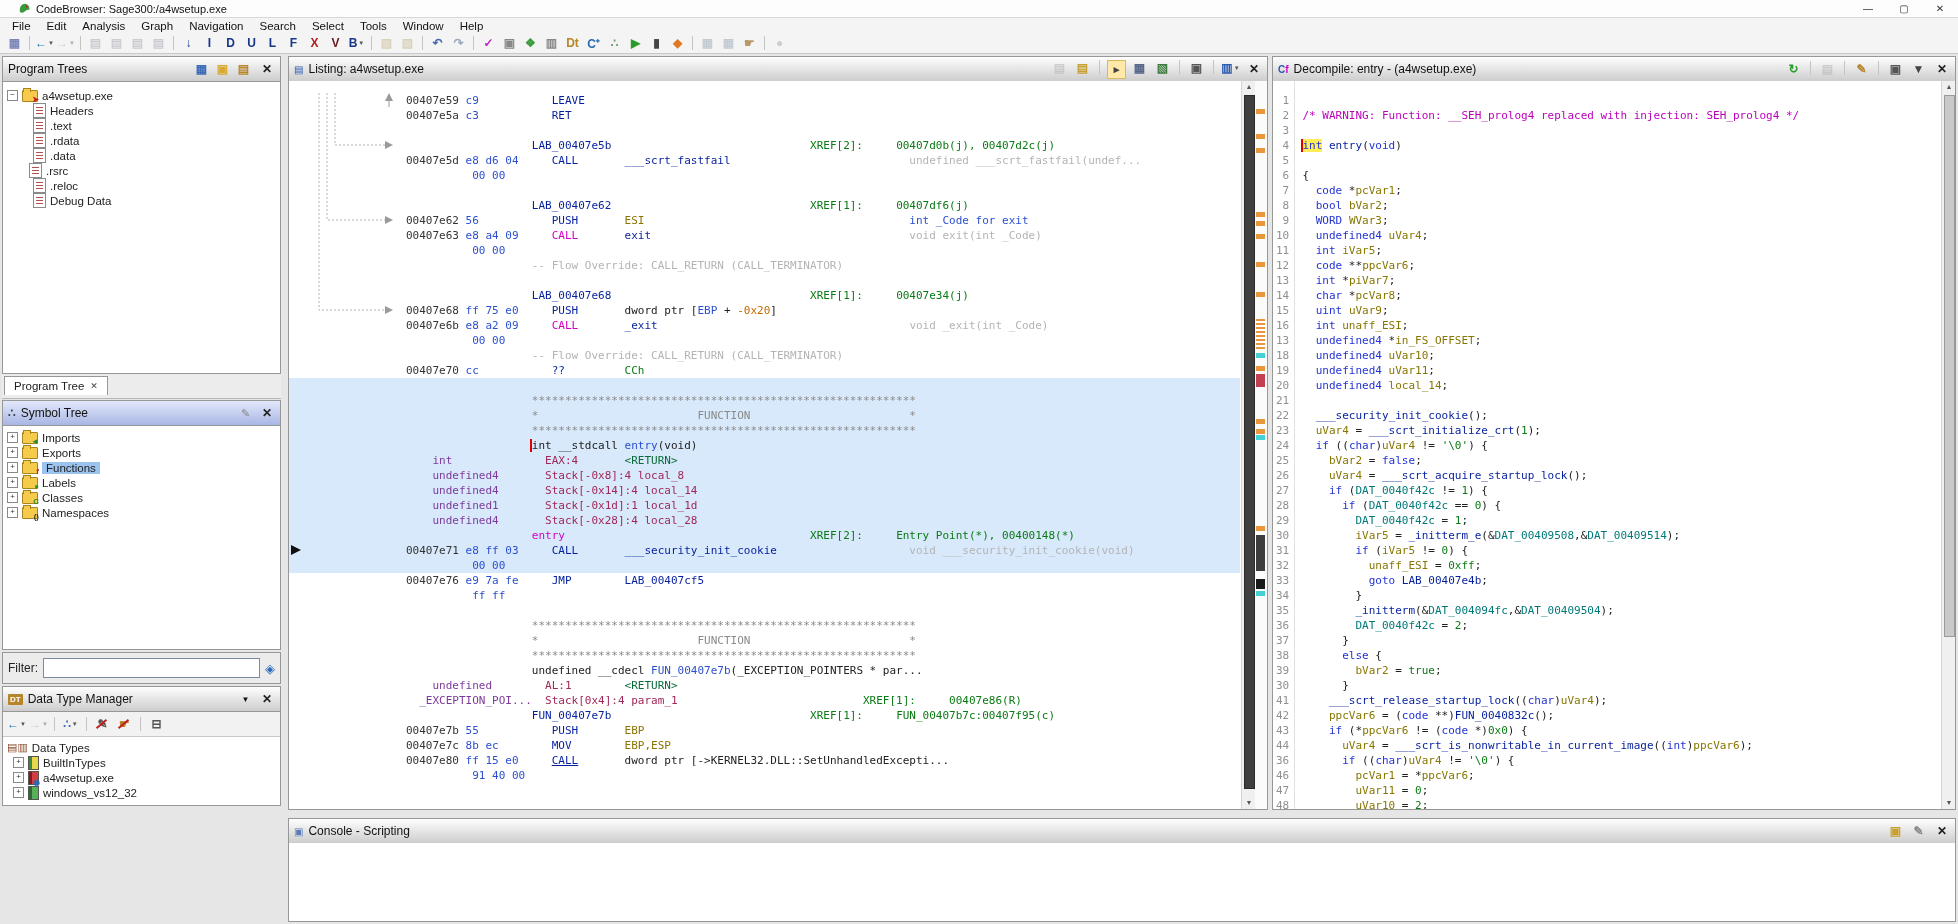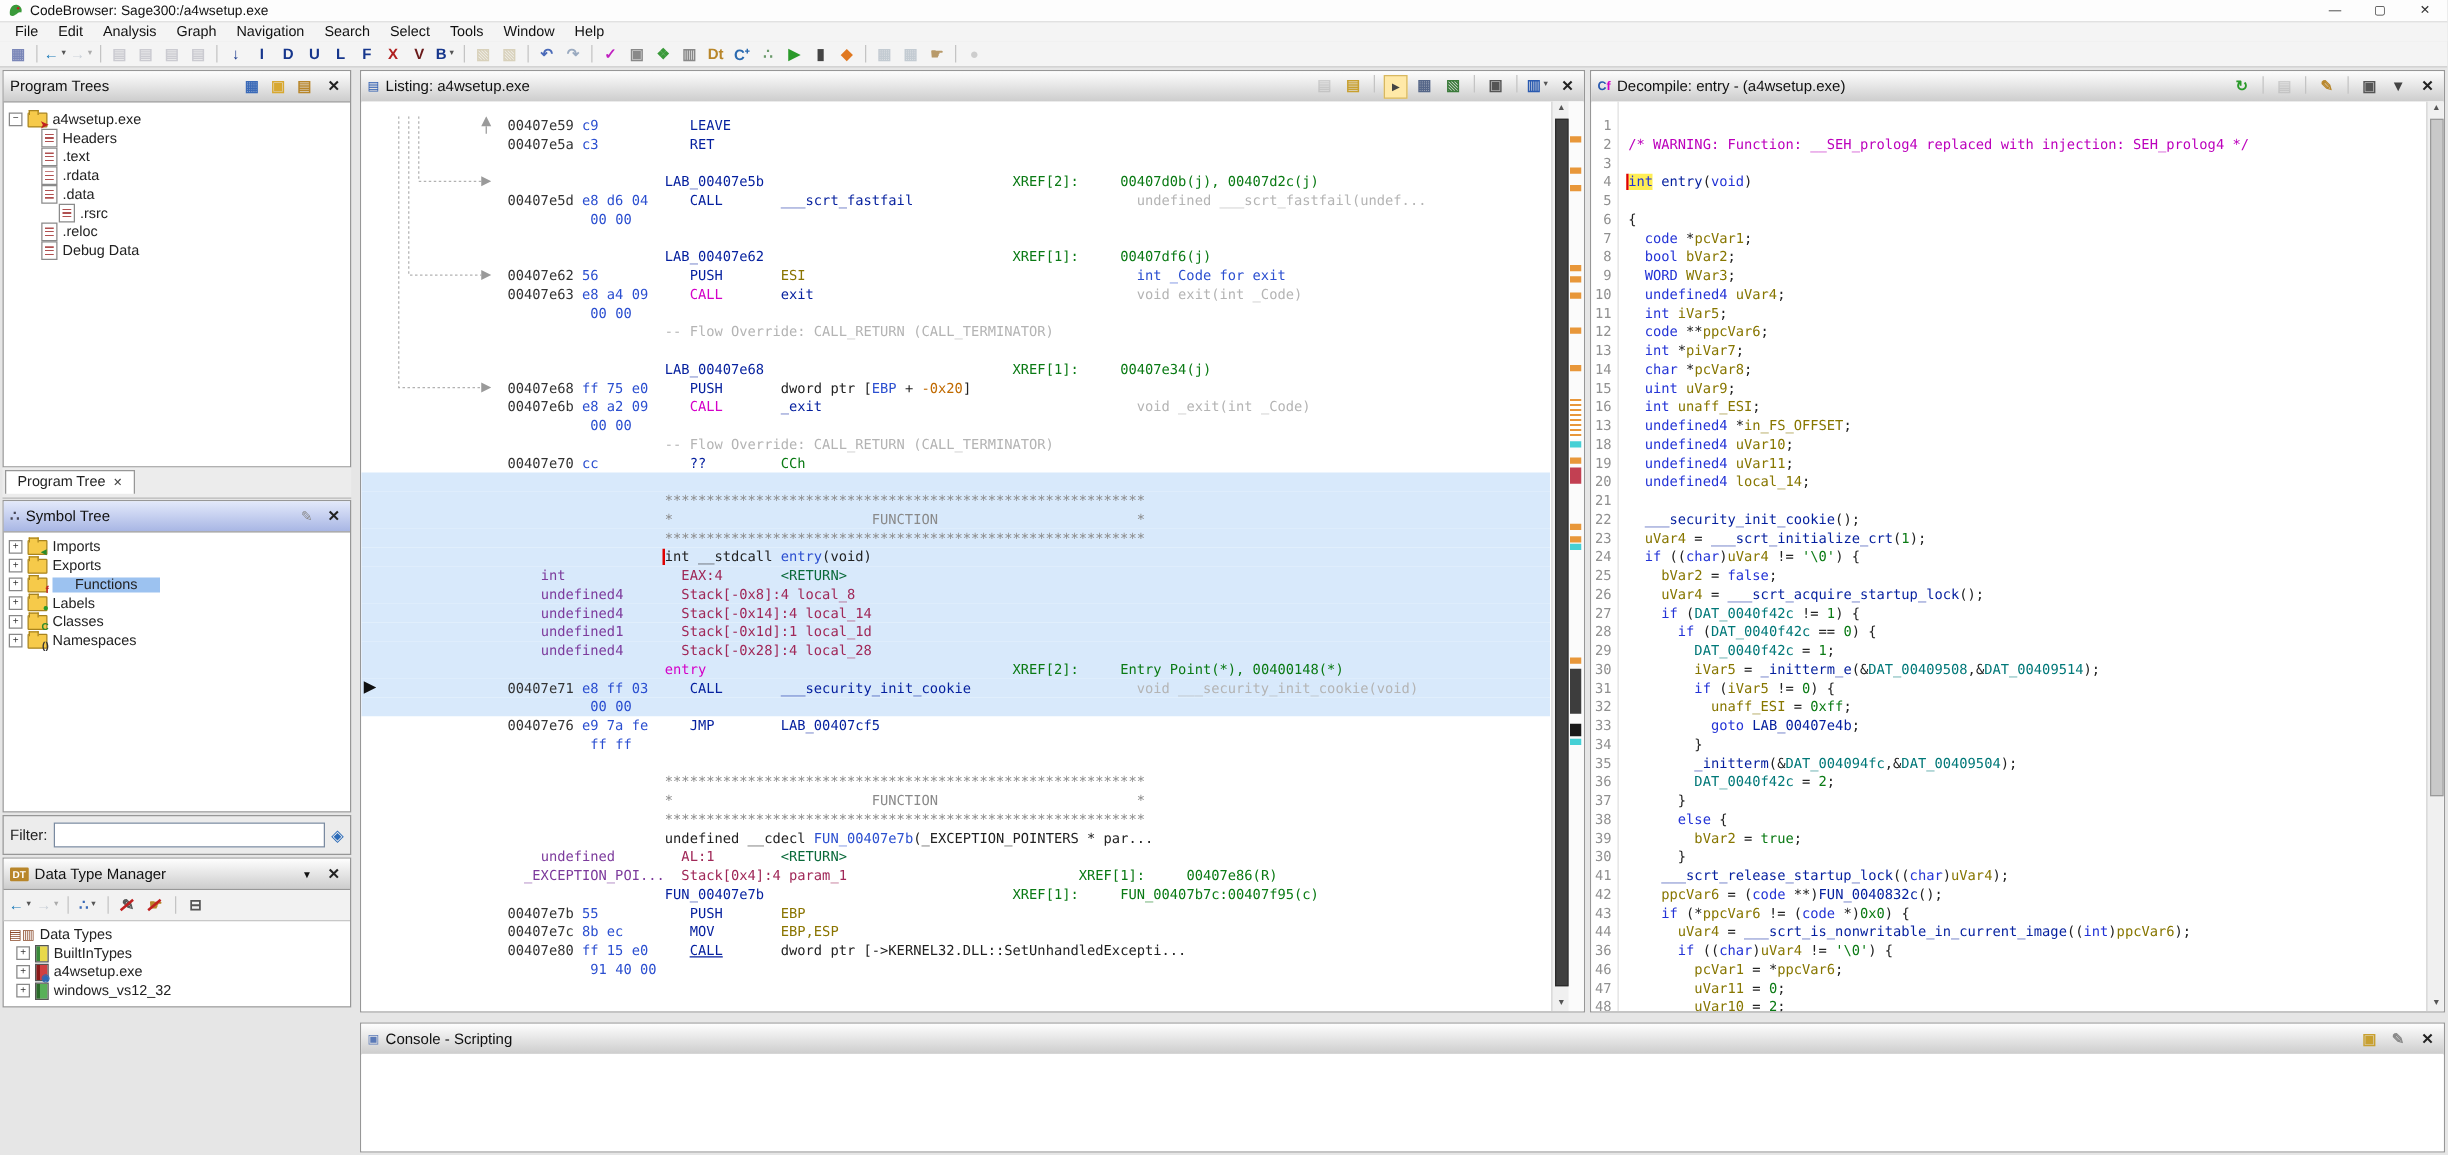--- a/index.html
+++ b/index.html
@@ -1,18 +1,18 @@
 <!DOCTYPE html>
 <html><head>
 <meta charset="utf-8">
 <style>
   html,body{margin:0;padding:0}
   body{width:1958px;height:924px;position:relative;background:#e6e6e6;font-family:"Liberation Sans",sans-serif;overflow:hidden;font-size:12px;color:#222}
   
-  .titlebar{position:absolute;left:0;top:0;width:1958px;height:18px;background:#fdfdfd;border-bottom:1px solid #d8d8d8;display:flex;align-items:center;padding-left:6px;box-sizing:border-box}
+  .titlebar{position:absolute;left:0;top:0;width:1958px;height:18px;background:#fdfdfd;border-bottom:1px solid #d8d8d8;display:flex;align-items:center;padding-left:18px;box-sizing:border-box}
   .titlebar .ttext{margin-left:5px;font-size:11px;color:#111}
   .wincontrols{position:absolute;right:0;top:0;height:18px;display:flex}
   .wincontrols span{width:36px;text-align:center;font-size:10px;line-height:18px;color:#333}
   .menubar{position:absolute;left:0;top:18px;width:1958px;height:15px;background:#f4f4f4;display:flex;align-items:center;padding-left:4px}
   .menubar span{padding:0 8px;font-size:11.5px;color:#111}
   .toolbar{position:absolute;left:0;top:33px;width:1958px;height:21px;background:#f4f4f4;border-bottom:1px solid #c8c8c8;display:flex;align-items:center;padding-left:4px;box-sizing:border-box}
   .tbi{width:19px;height:17px;display:inline-flex;align-items:center;justify-content:center;font-size:12px;font-weight:bold;position:relative;margin:0 1px}
   .tbi .caret{font-size:6px;color:#555;margin-left:1px}
   .tbi.dim{opacity:.45}
   .tbsep{width:1px;height:14px;background:#c4c4c4;margin:0 4px}
@@ -249,21 +249,21 @@
         <span>.text</span>
       </div>
       <div class="trow" style="padding-left: 30px;">
         <span class="page"></span>
         <span>.rdata</span>
       </div>
       <div class="trow" style="padding-left: 30px;">
         <span class="page"></span>
         <span>.data</span>
       </div>
-      <div class="trow" style="padding-left: 44px;">
+      <div class="trow" style="padding-left: 26px;">
         <span class="page"></span>
         <span>.rsrc</span>
       </div>
       <div class="trow" style="padding-left: 30px;">
         <span class="page"></span>
         <span>.reloc</span>
       </div>
       <div class="trow" style="padding-left: 30px;">
         <span class="page"></span>
         <span>Debug Data</span>
@@ -296,21 +296,21 @@
       <div class="trow">
         <span class="pm">+</span>
         <span class="folder"></span>
         <span>Exports</span>
       </div>
       <div class="trow">
         <span class="pm">+</span>
         <span class="folder">
           <span class="badge" style="color: rgb(192, 32, 32);">f</span>
         </span>
-        <span class="selrow" style="padding: 0px 18px;">Functions</span>
+        <span class="selrow" style="padding: 0px 4px;">Functions</span>
       </div>
       <div class="trow">
         <span class="pm">+</span>
         <span class="folder">
           <span class="badge" style="color: rgb(42, 154, 42);">●</span>
         </span>
         <span>Labels</span>
       </div>
       <div class="trow">
         <span class="pm">+</span>

